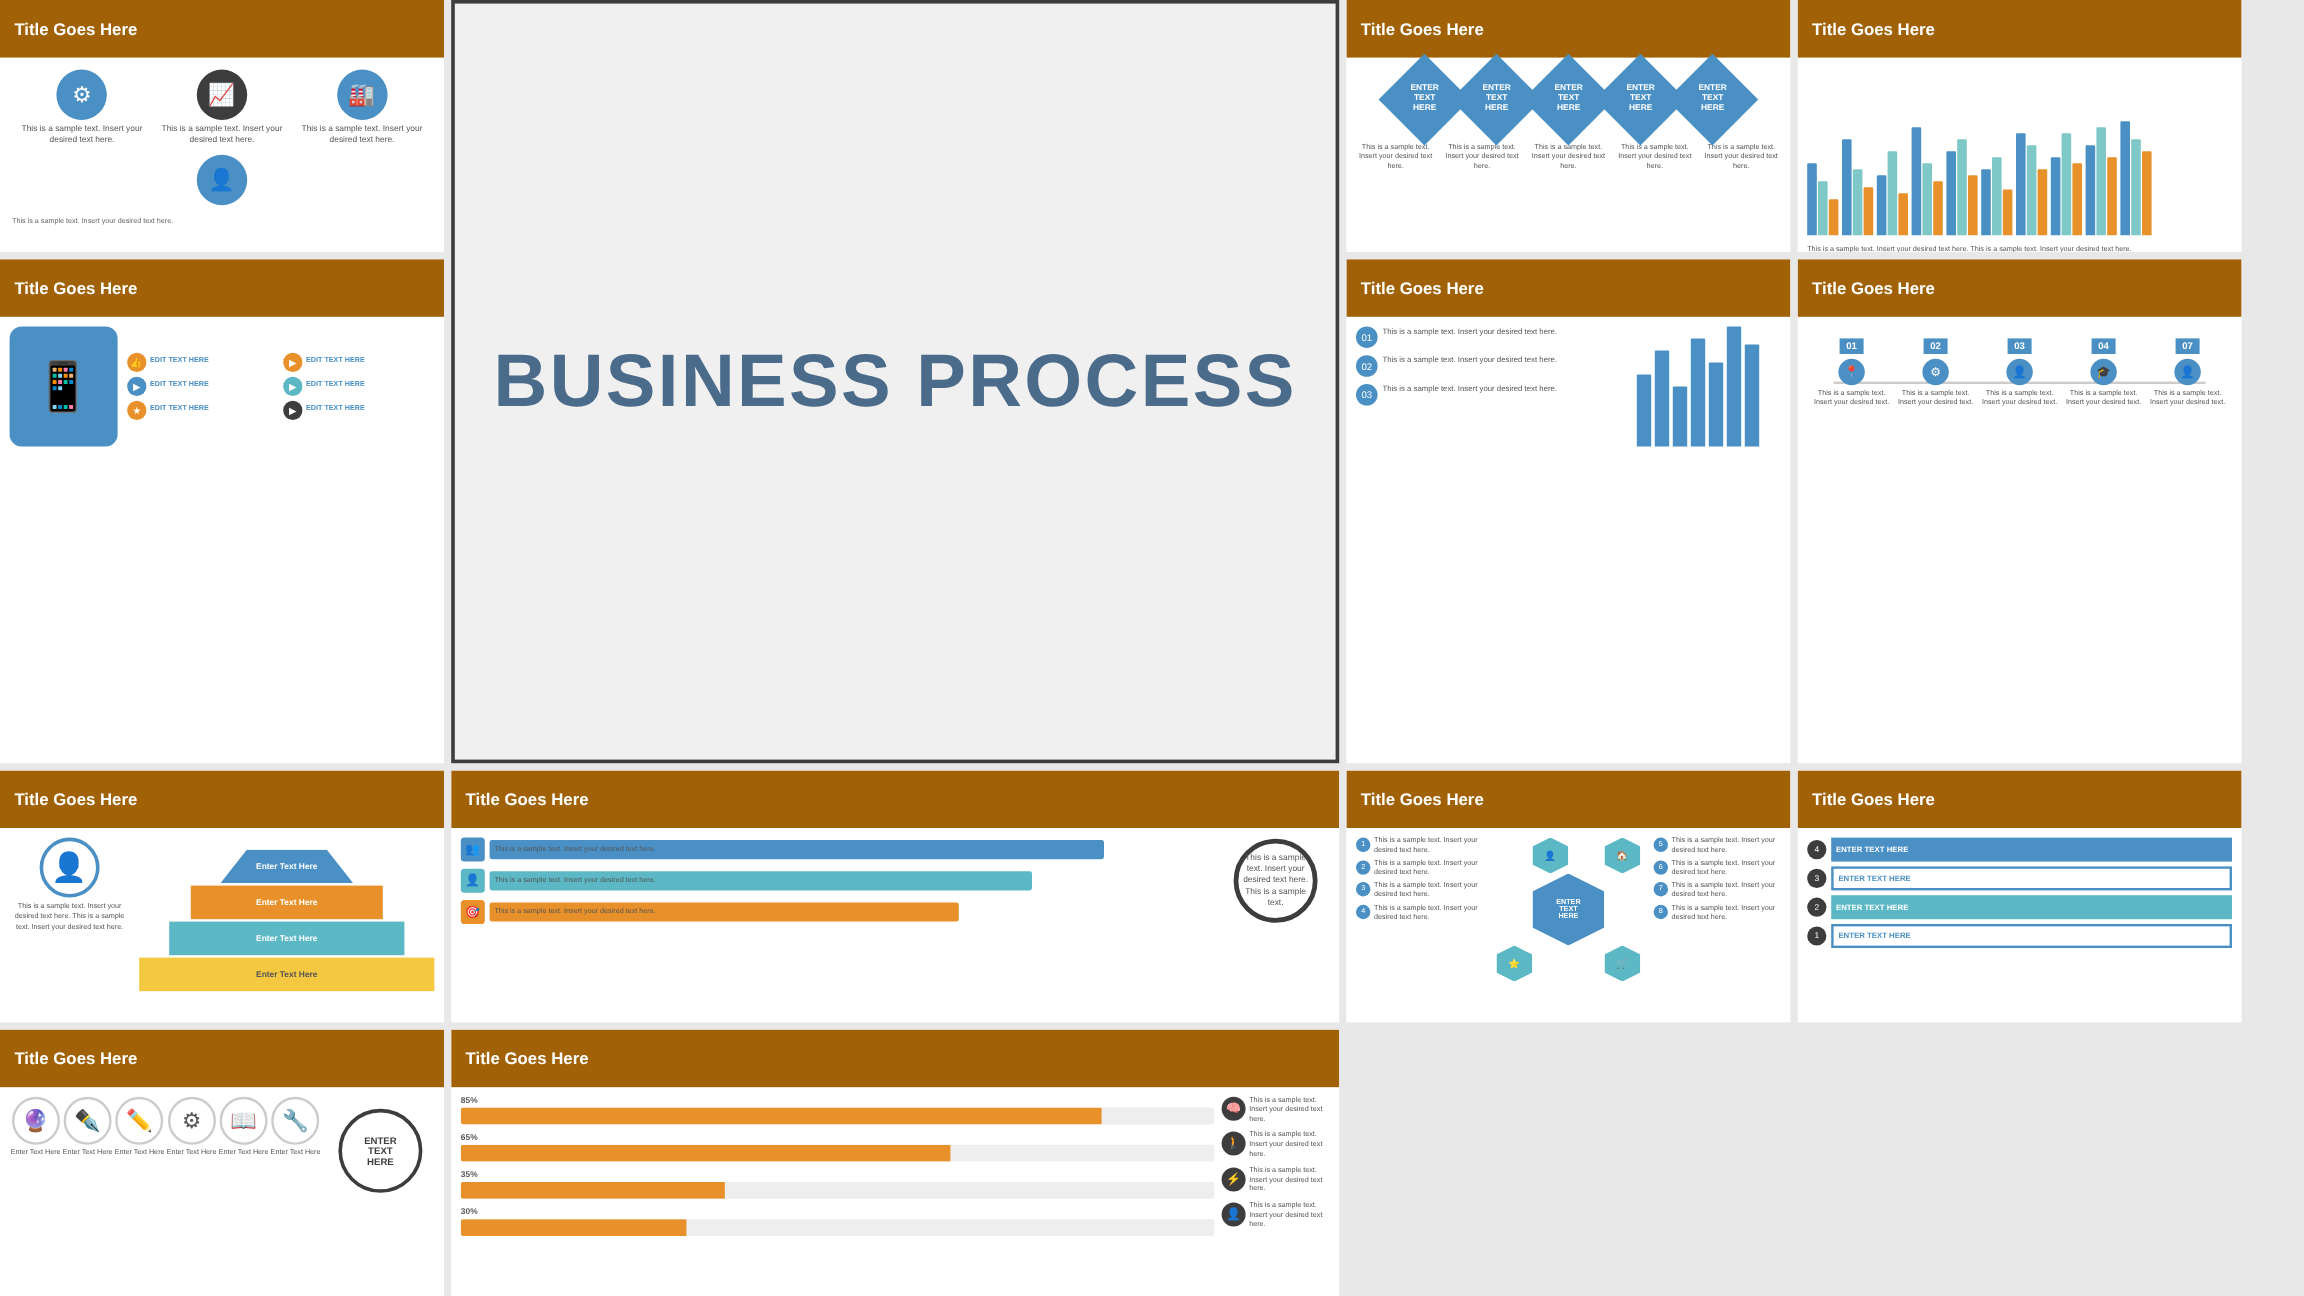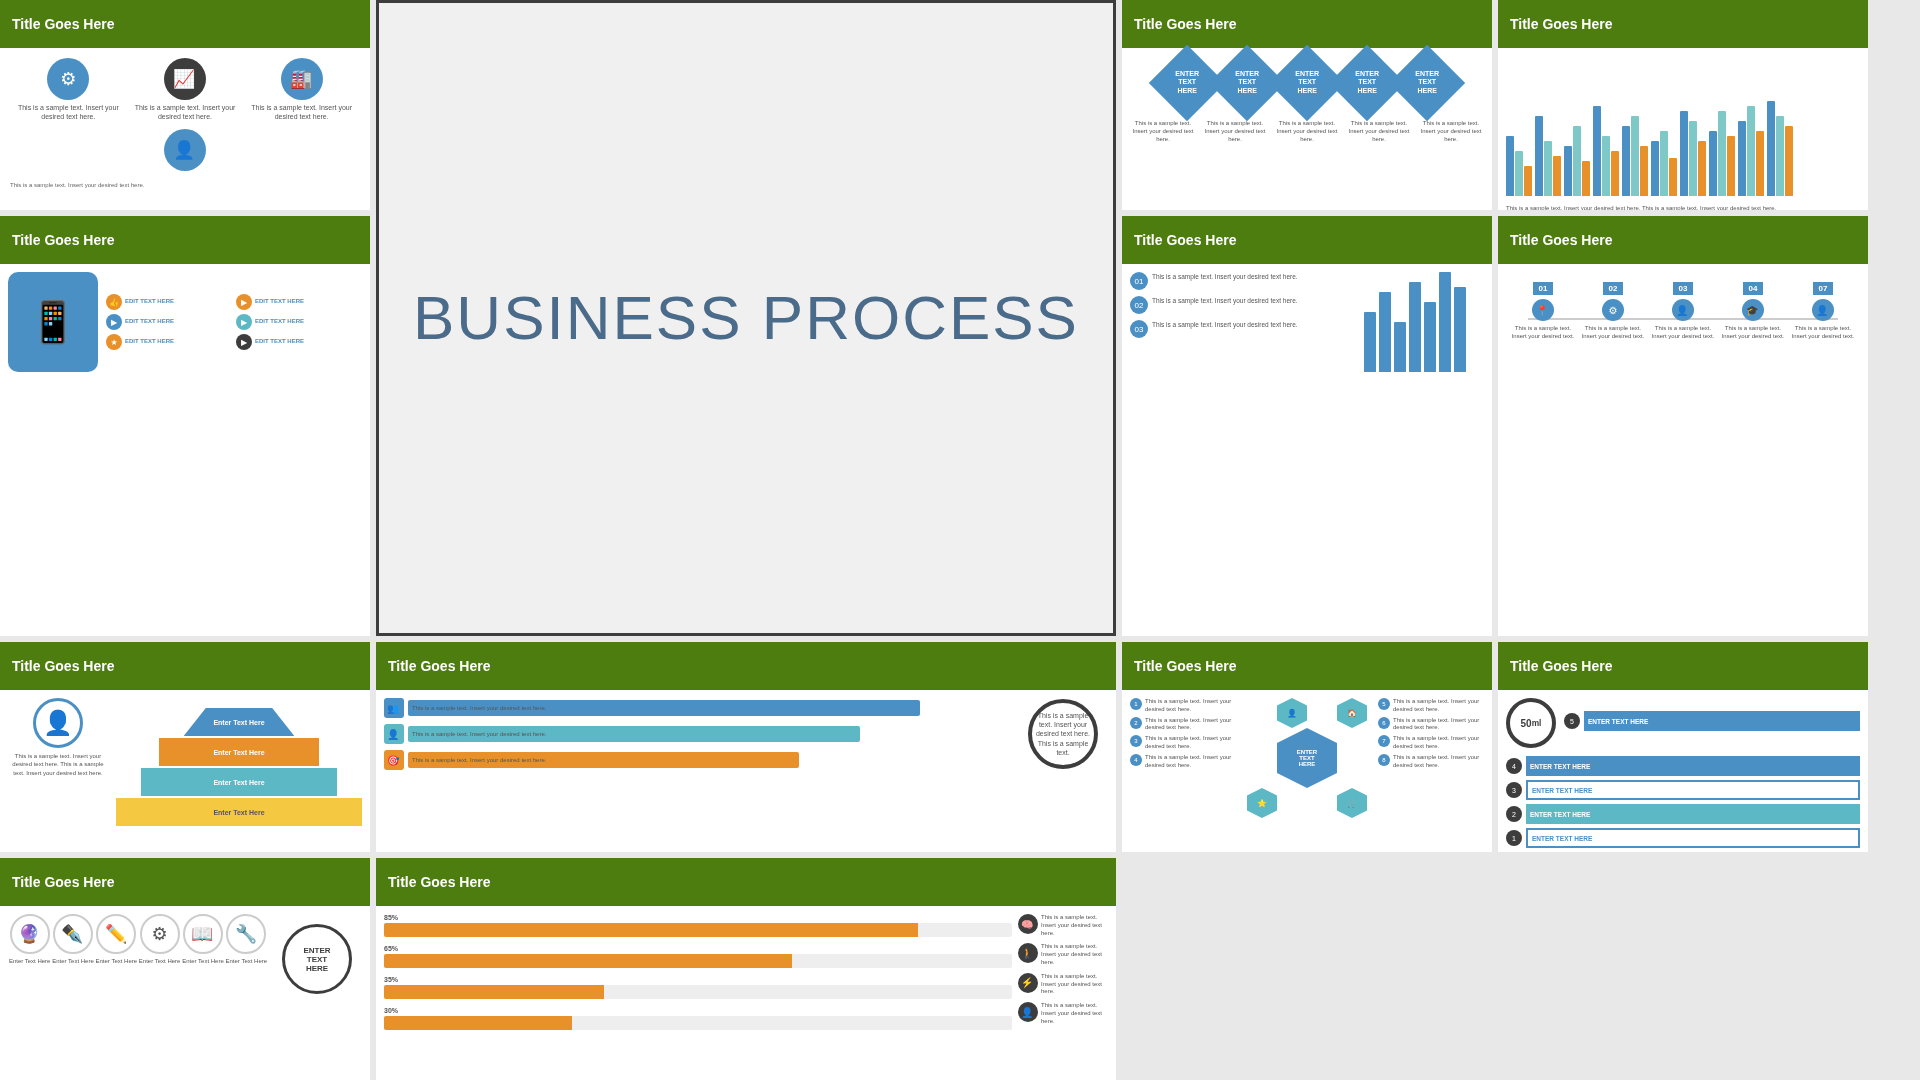--- a/index.html
+++ b/index.html
@@ -15,21 +15,21 @@
       gap: 6px;
     }
 
     .slide {
       background: #fff;
       position: relative;
       overflow: hidden;
     }
 
     .slide-header {
-      background: #4d7c0f;
+      background: #a16207;
       color: #fff;
       font-size: 14px;
       font-weight: bold;
       padding: 24px 12px;
       height: 38px;
       display: flex;
       align-items: center;
     }
 
     
@@ -38,21 +38,21 @@
       grid-row: 1 / 3;
       background: #f0f0f0;
       display: flex;
       flex-direction: column;
       align-items: center;
       justify-content: center;
     }
 
     .center-title {
       font-size: 62px;
-      font-weight: 400;
+      font-weight: 700;
       color: #4a6b8a;
       letter-spacing: 2px;
       text-align: center;
       line-height: 1.1;
     }
 
     .center-subtitle {
       font-size: 22px;
       font-weight: 700;
       color: #e8912a;
@@ -961,29 +961,20 @@
         </div>
     </div>
   </div>
 </div>
 
 <div class="slide">
   <div class="slide-header">
     <span>Title Goes Here</span>
   </div>
   <div class="sb2-content">
-    <div style="display:flex;align-items:center;gap:8px;width:100%;margin-bottom:6px;">
-      <div class="flow-gauge">50<br><small>ml</small></div>
-      <div style="flex:1;">
-        <div class="flow-item">
-          <div class="flow-num">5</div>
-          <div class="flow-bar">ENTER TEXT HERE</div>
-        </div>
-      </div>
-    </div>
     <div class="flow-items">
       <div class="flow-item">
         <div class="flow-num">4</div>
         <div class="flow-bar" style="width:90%">ENTER TEXT HERE</div>
       </div>
       <div class="flow-item">
         <div class="flow-num">3</div>
         <div class="flow-bar outline" style="width:80%">ENTER TEXT HERE</div>
       </div>
       <div class="flow-item">

